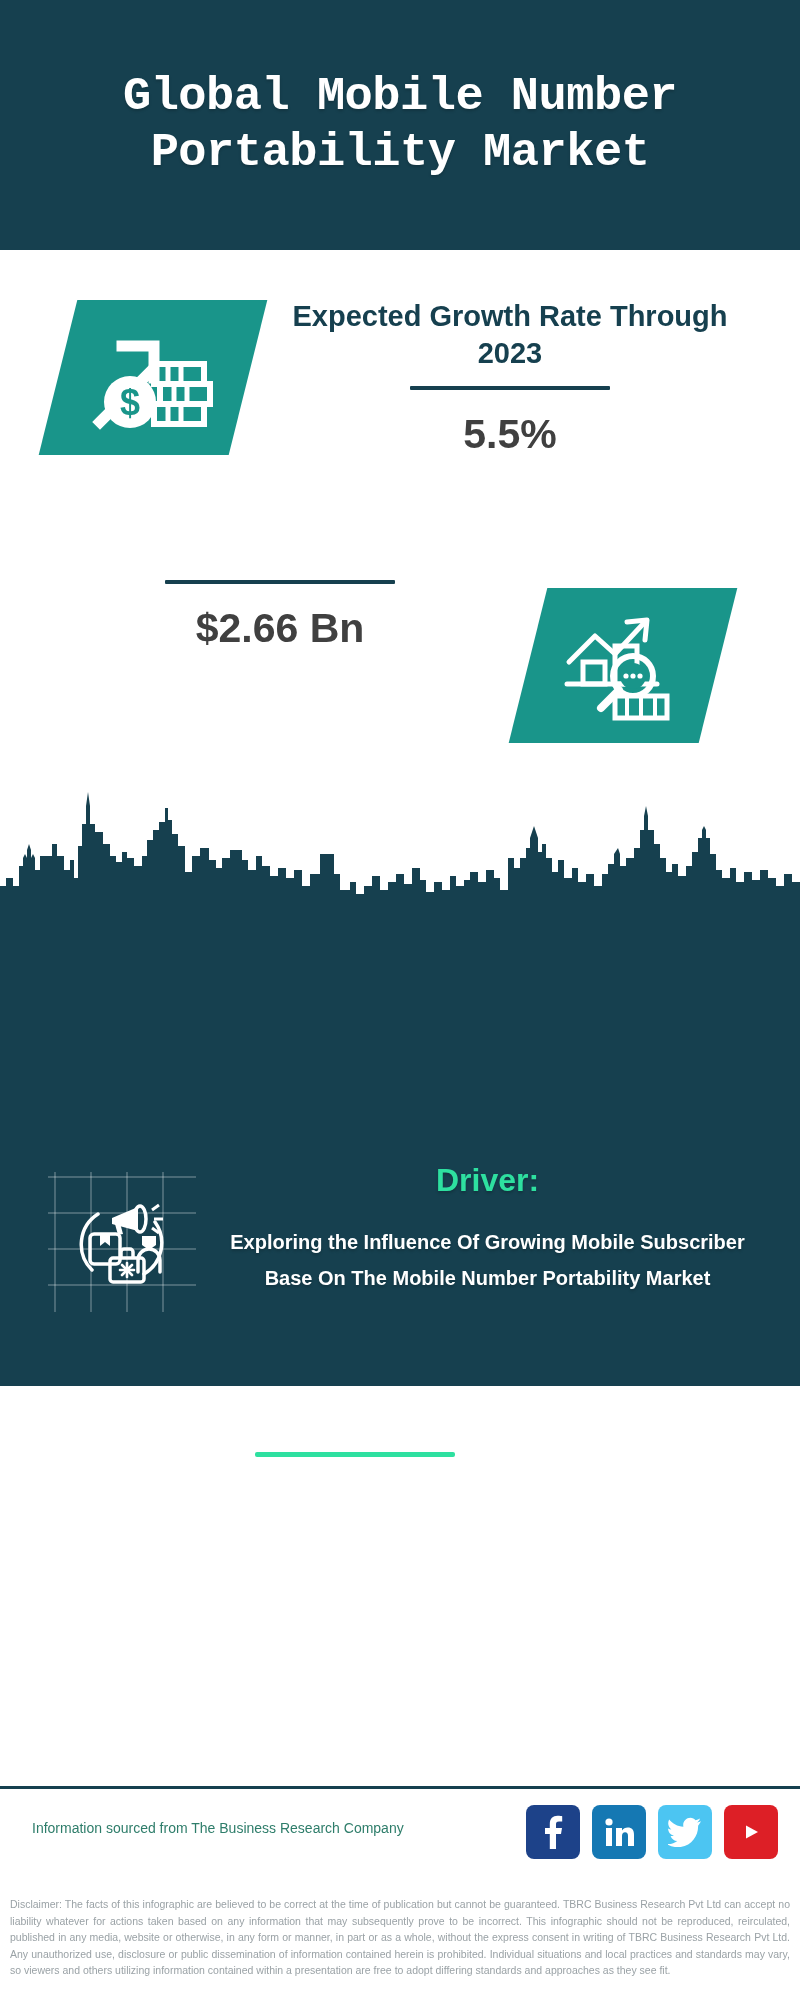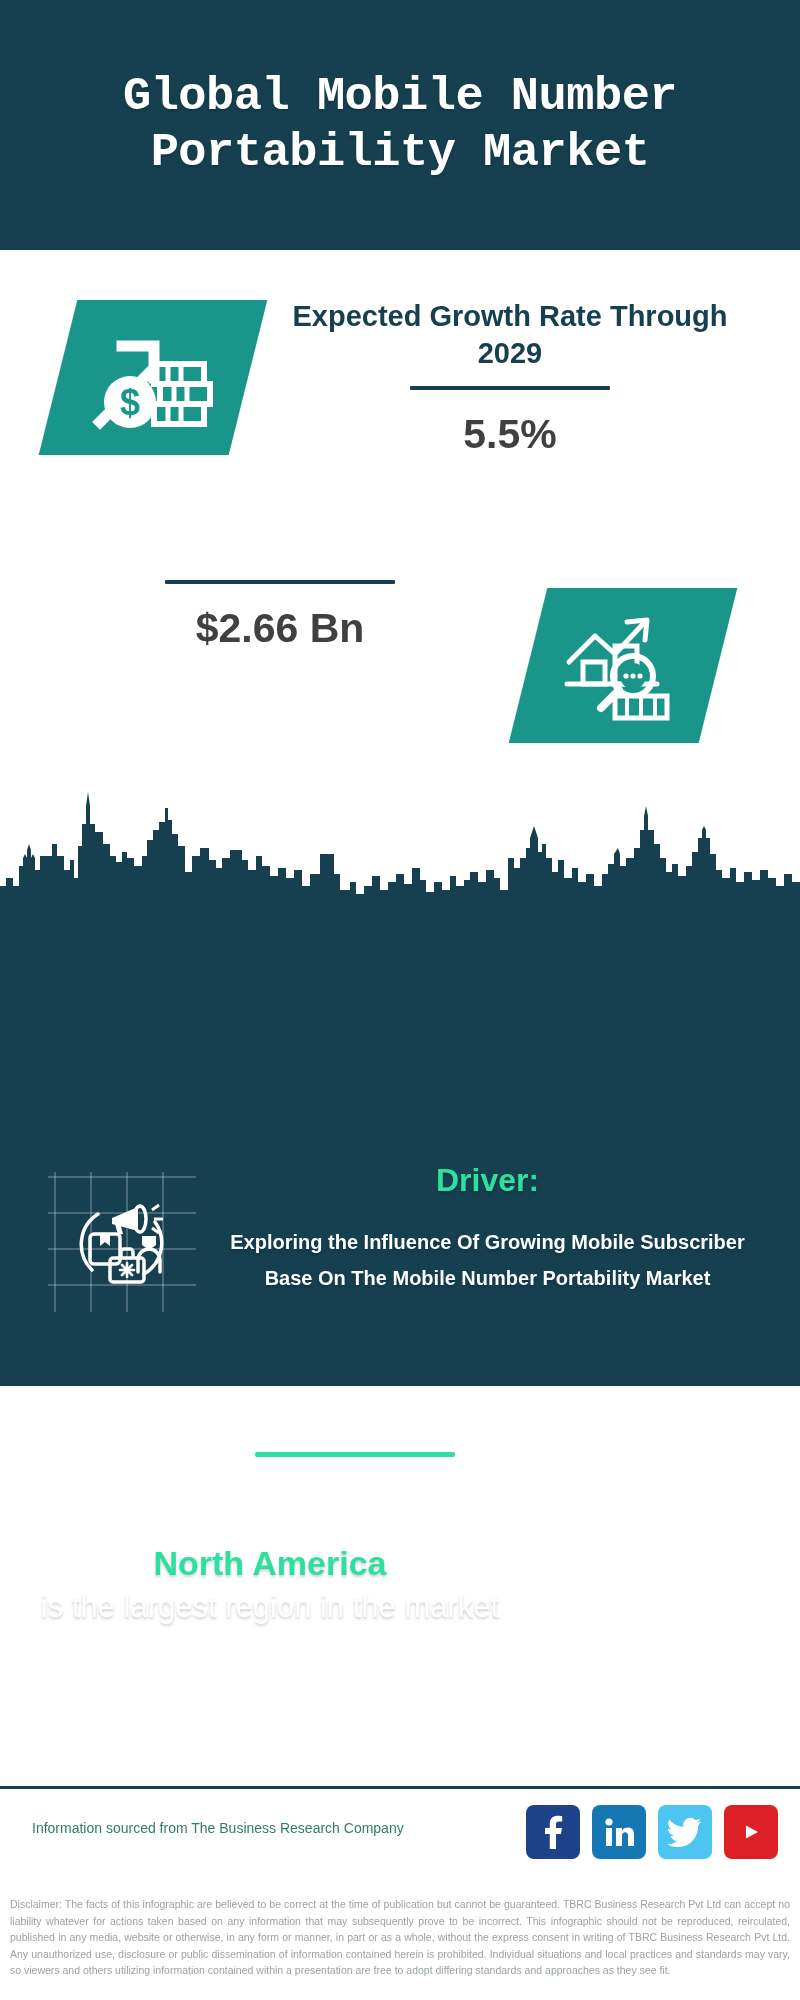--- a/index.html
+++ b/index.html
@@ -277,21 +277,21 @@
         <line x1="80" y1="82" x2="80" y2="102" stroke="#ffffff" stroke-width="5"></line>
         <line x1="93" y1="82" x2="93" y2="102" stroke="#ffffff" stroke-width="5"></line>
 
         <circle cx="42" cy="80" r="26" fill="#ffffff"></circle>
         <text x="42" y="93" font-family="Liberation Sans, sans-serif" font-size="36" font-weight="bold" fill="#19958a" text-anchor="middle">$</text>
       </svg>
     </div>
   </div>
 
   <div class="stat-text" id="stat-growth">
-    <div class="stat-heading">Expected Growth Rate Through 2029</div>
+    <div class="stat-heading">Expected Growth Rate Through 2023</div>
     <div class="stat-rule"></div>
     <div class="stat-value">5.5%</div>
   </div>
 
   <div class="stat-text" id="stat-marketsize">
     <div class="stat-rule"></div>
     <div class="stat-value">$2.66 Bn</div>
   </div>
 
   <div class="tile" id="tile-marketsize">
@@ -361,24 +361,20 @@
     </div>
   </div>
 
   <div class="driver-block">
     <div class="driver-label">Driver:</div>
     <div class="driver-body">Exploring the Influence Of Growing Mobile Subscriber Base On The Mobile Number Portability Market</div>
   </div>
 
   <div class="divider-teal"></div>
 
-  <div class="region-block">
-    <div class="region-name">North America</div>
-    <div class="region-desc">is the largest region in the market</div>
-  </div>
 
   <div class="grid-icon" id="region-icon">
     <div class="grid-lines"></div>
     <div class="glyph">
       <svg width="130" height="120" viewBox="0 0 130 120">
         <path fill="#ffffff" d="M18 46 L10 50 L20 52 L16 56 L30 54 L42 60 L44 68 L40 76 L46 84 L52 96 L54 110 L60 116 L62 106 L68 112 L72 106 L70 96 L78 92 L86 84 L92 74 L100 70 L108 72 L114 66 L112 58 L118 56 L114 48 L104 46 L98 50 L100 42 L92 46 L86 42 L94 38 L86 36 L78 42 L66 44 L52 40 L38 38 L26 40 Z"></path>
       </svg>
     </div>
   </div>
 

